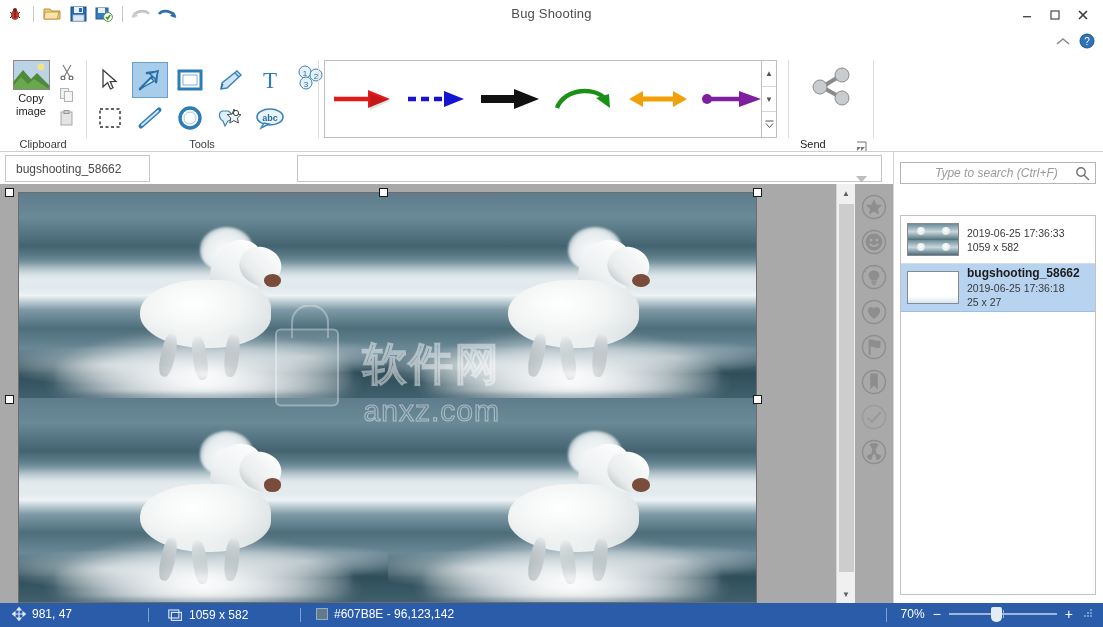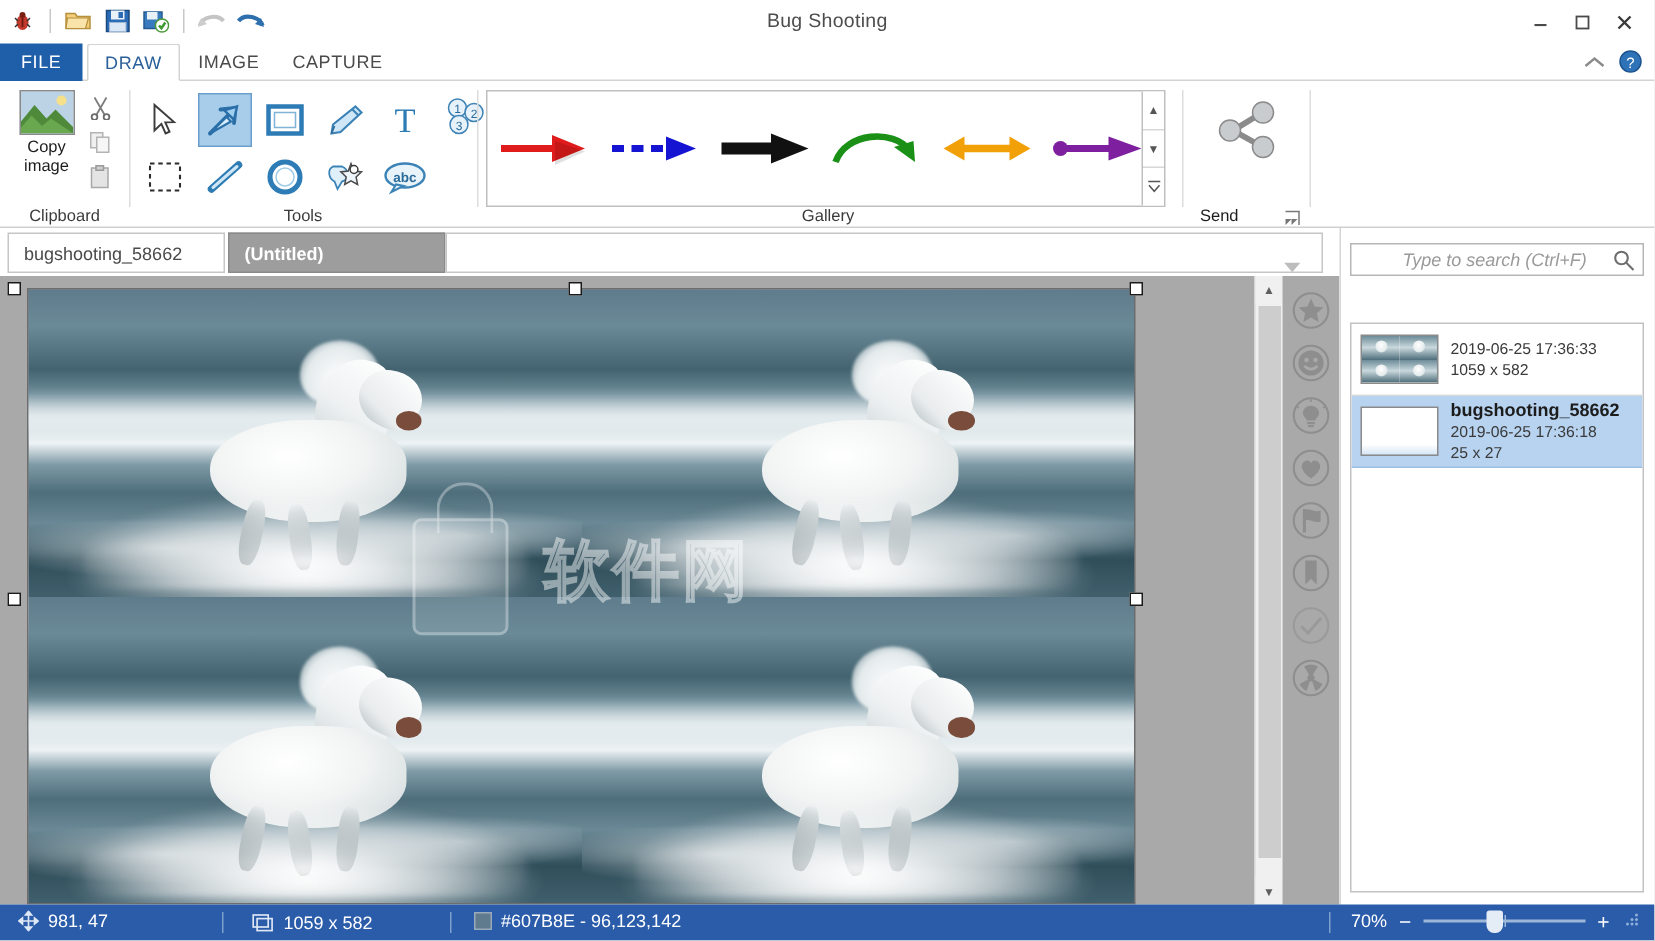--- a/index.html
+++ b/index.html
@@ -344,26 +344,20 @@
           </svg>
       </span>
       <span class="wbtn">
         <svg width="12" height="12" viewBox="0 0 12 12">
             <path d="M2 2 L10 10 M10 2 L2 10" stroke="#3a3a3a" stroke-width="1.6"></path>
           </svg>
       </span>
     </div>
   </div>
 
-  <div class="tabstrip">
-    <div class="rtab file">FILE</div>
-    <div class="rtab draw">DRAW</div>
-    <div class="rtab image">IMAGE</div>
-    <div class="rtab capture">CAPTURE</div>
-  </div>
   <div class="ribbon-right">
     <span>
       <svg width="16" height="12" viewBox="0 0 16 12">
           <path d="M2 8 L8 3 L14 8" stroke="#8a8a8a" stroke-width="1.6" fill="none"></path>
         </svg>
     </span>
     <span>
       <svg width="16" height="16" viewBox="0 0 16 16">
           <circle cx="8" cy="8" r="7" fill="#2e72b8" stroke="#1d5490"></circle>
           <text x="8" y="12" font-size="10" fill="#fff" text-anchor="middle" font-family="Liberation Sans">?</text>
@@ -535,21 +529,20 @@
         <div class="gal-scroll">
           <div class="gal-sbtn">▲</div>
           <div class="gal-sbtn">▼</div>
           <div class="gal-sbtn">
             <svg width="9" height="9" viewBox="0 0 9 9">
                 <path d="M0.5 1 H8.5 M1 3.5 L4.5 7.5 L8 3.5" stroke="#555" stroke-width="1" fill="none"></path>
               </svg>
           </div>
         </div>
       </div>
-      <div class="grp-label">Gallery</div>
     </div>
     <div class="grp-sep" style="left:788px;"></div>
 
     <div class="grp" style="left:788px; width:85px;">
       <div class="send-btn">
         <svg width="46" height="44" viewBox="0 0 46 44">
           <path d="M13 23 L31 12 M13 23 L31 33" stroke="#8b8b8b" stroke-width="4" fill="none"></path>
           <circle cx="11" cy="23" r="7" fill="#c9cccf" stroke="#8b8b8b"></circle>
           <circle cx="33" cy="11" r="7" fill="#c9cccf" stroke="#8b8b8b"></circle>
           <circle cx="33" cy="34" r="7" fill="#c9cccf" stroke="#8b8b8b"></circle>
@@ -561,21 +554,20 @@
             <path d="M1 1 H10 V10" stroke="#777" fill="none"></path>
             <path d="M1 10 L5 6 L1 6 z M5 10 L9 6 L5 6 z" fill="#777"></path>
           </svg>
       </div>
     </div>
     <div class="grp-sep" style="left:873px;"></div>
   </div>
 
   <div class="doctabs">
     <div class="dtab" style="left:5px; width:145px;">bugshooting_58662</div>
-    <div class="dtab active" style="left:152px; width:145px;">(Untitled)</div>
     <div class="dtab-strip-rest">
       <span class="dtab-chev">
         <svg width="11" height="7" viewBox="0 0 11 7">
             <path d="M0 0 L5.5 6.5 L11 0 z" fill="#bdbdbd"></path>
           </svg>
       </span>
     </div>
   </div>
 
   <div class="canvas-area">
@@ -641,20 +633,21 @@
           <div class="leg" style="left:22%; top:70%; transform:rotate(12deg);"></div>
           <div class="leg" style="left:40%; top:72%; transform:rotate(-8deg);"></div>
           <div class="leg" style="left:58%; top:70%; transform:rotate(6deg);"></div>
         </div>
         <div class="splash"></div>
       </div>
 
       <div class="watermark">
         <div class="wm-lock"></div>
         <div class="wm-text">软件网</div>
+        <div class="wm-sub">anxz.com</div>
       </div>
     </div>
 
     <div class="handle" style="left:5px;   top:4px;"></div>
     <div class="handle" style="left:379px; top:4px;"></div>
     <div class="handle" style="left:753px; top:4px;"></div>
     <div class="handle" style="left:5px;   top:211px;"></div>
     <div class="handle" style="left:753px; top:211px;"></div>
   </div>
 

